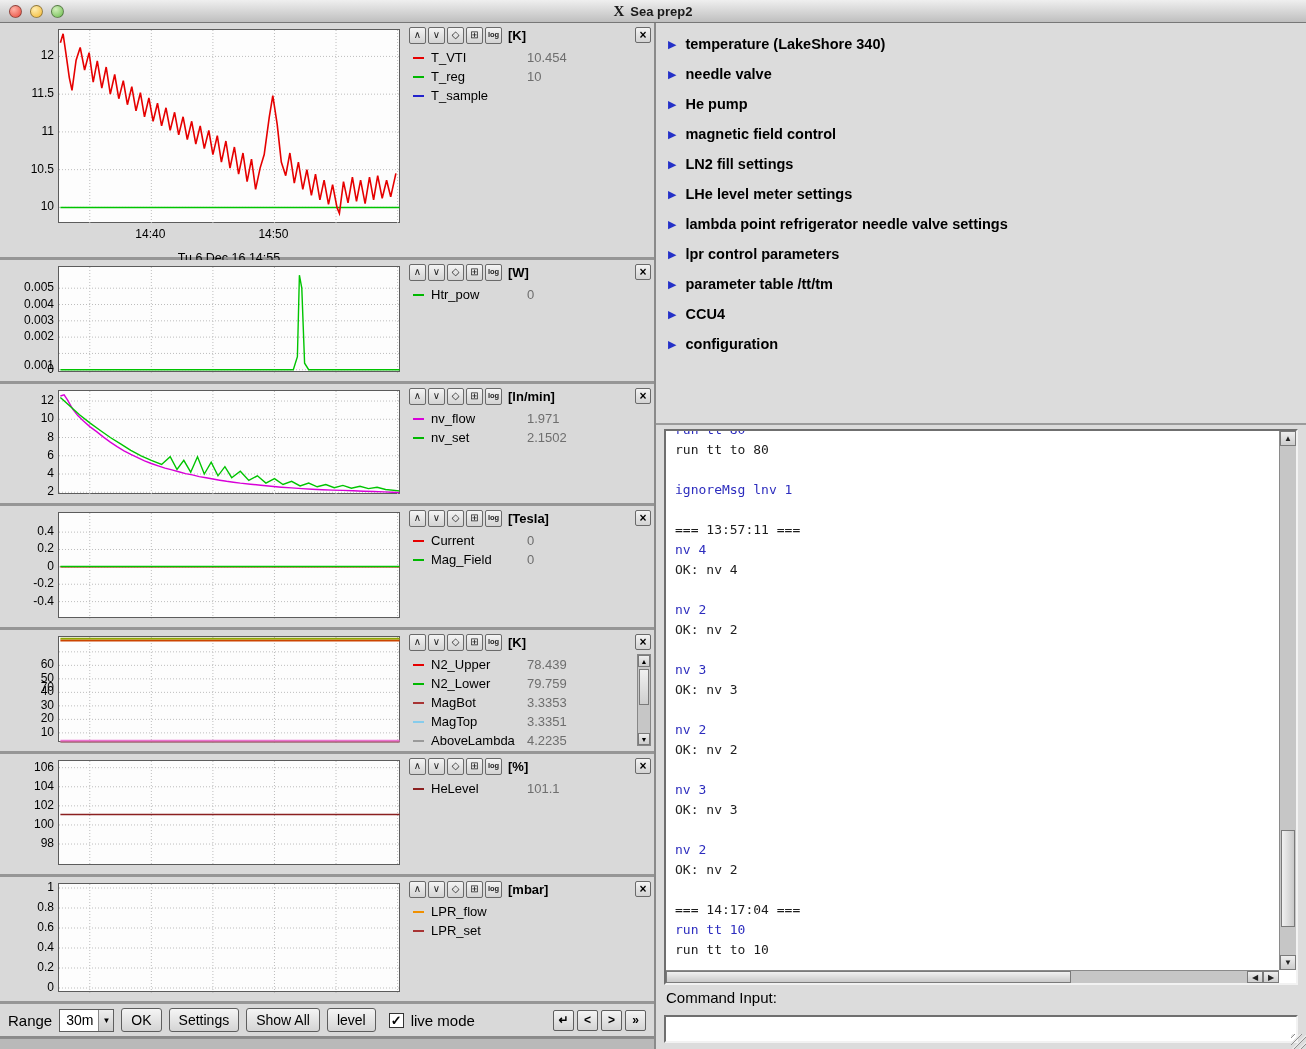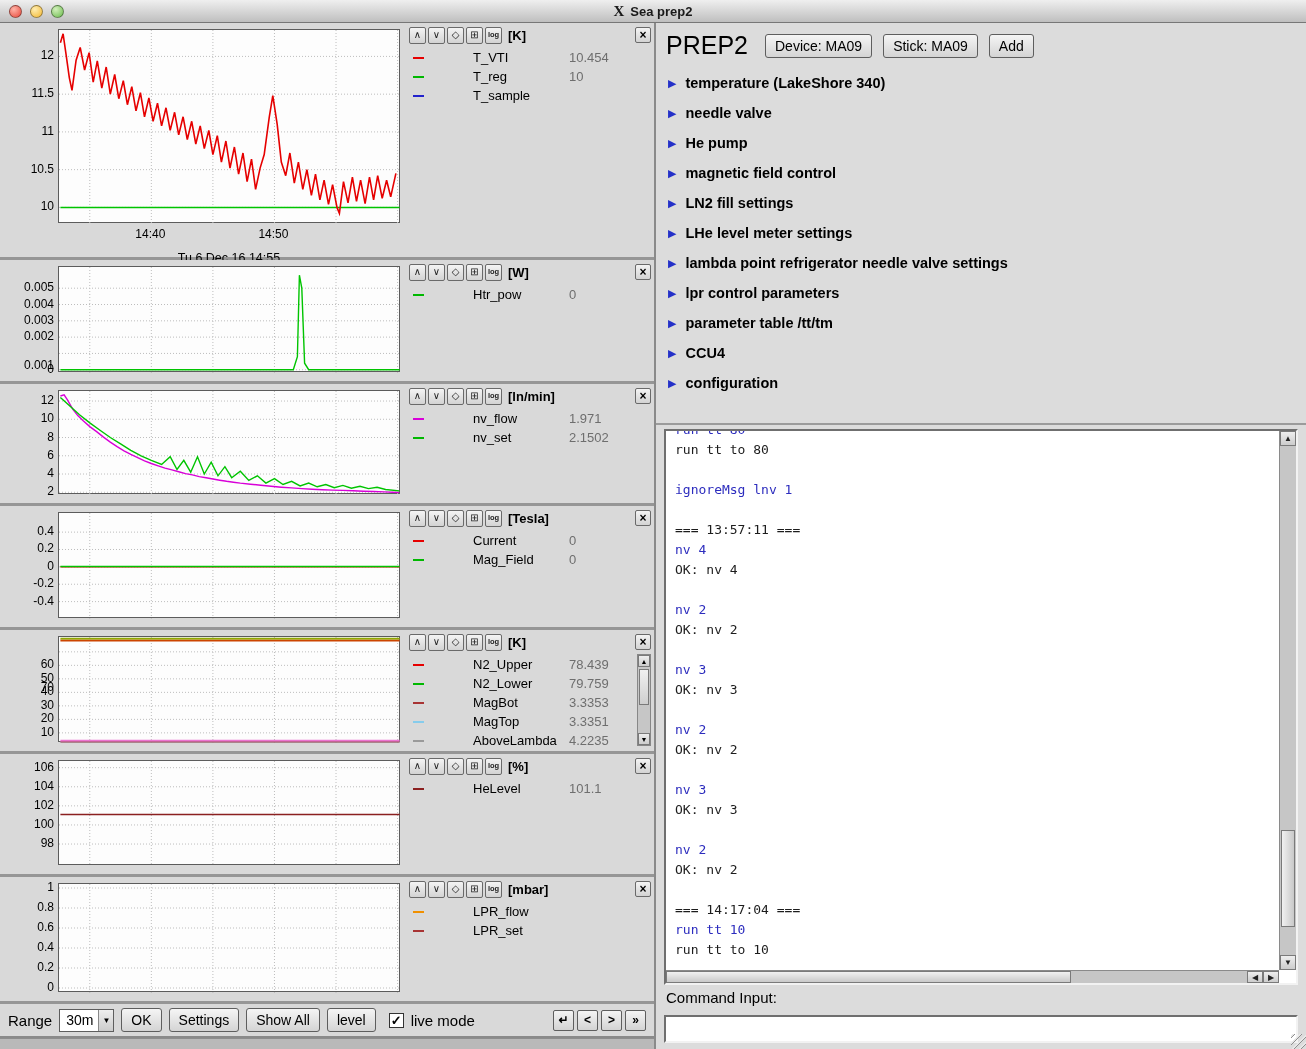--- a/index.html
+++ b/index.html
@@ -32,21 +32,21 @@
   .leg-toolbar { position:absolute; top:3px; left:3px; right:3px; height:18px; display:flex; align-items:center; gap:2px; }
   .tbtn { width:17px; height:17px; font-size:10px; line-height:1; display:flex; align-items:center; justify-content:center;
           background:linear-gradient(#f4f4f4,#d3d3d3); border:1px solid #6a6a6a; border-radius:2px; color:#222; cursor:default; }
   .tbtn.log { font-size:7.5px; font-weight:bold; }
   .unit { font-size:13px; font-weight:bold; margin-left:4px; color:#000; }
   .closebtn { margin-left:auto; width:16px; height:16px; font-size:12px; font-weight:bold; line-height:1; display:flex; align-items:center; justify-content:center;
               background:linear-gradient(#f4f4f4,#d3d3d3); border:1px solid #6a6a6a; border-radius:2px; }
   .legend-rows { position:absolute; top:25px; left:7px; right:20px; }
   .lrow { display:flex; align-items:center; height:19px; font-size:13px; }
   .dash { width:11px; border-top:2px solid #000; margin-right:7px; flex:none; }
-  .lname { width:96px; color:#000;margin-left:42px; }
+  .lname { width:96px; color:#000; }
   .lval { color:#6e6e6e; }
   .leg-scroll { position:absolute; right:3px; top:24px; bottom:5px; width:14px; background:#c6c6c6; border:1px solid #878787; }
   .lsb { position:absolute; left:0; right:0; height:12px; font-size:7px; text-align:center; line-height:12px; background:linear-gradient(#eee,#ccc); border:1px solid #7a7a7a; }
   .lsb.up{top:0;} .lsb.down{bottom:0;}
   .lsthumb { position:absolute; left:1px; right:1px; top:14px; height:40%; background:linear-gradient(#f0f0f0,#cfcfcf); border:1px solid #7a7a7a; }
 
   
   .control-bar { height:34px; display:flex; align-items:center; gap:7px; padding:0 8px; background:#d9d9d9; border-bottom:2px solid #8a8a8a; }
   .ctl-label { font-size:15px; color:#000; }
   .btn { font-family:"Liberation Sans",sans-serif; font-size:14px; color:#000; padding:3px 9px;
@@ -483,26 +483,20 @@
           <button class="navbtn">&lt;</button>
           <button class="navbtn">&gt;</button>
           <button class="navbtn">»</button>
         </div>
     </div>
     <div class="bottom-strip"></div>
   </div>
 
   <div class="right-col">
     <div class="prep-panel">
-      <div class="prep-header">
-        <span class="prep-title">PREP2</span>
-        <button class="btn prep-btn">Device: MA09</button>
-        <button class="btn prep-btn">Stick: MA09</button>
-        <button class="btn prep-btn">Add</button>
-      </div>
       <div id="prep-list">
           <div class="prep-item">
             <span class="tri">▶</span>
             <span class="prep-item-label">temperature (LakeShore 340)</span>
           </div>
           <div class="prep-item">
             <span class="tri">▶</span>
             <span class="prep-item-label">needle valve</span>
           </div>
           <div class="prep-item">

